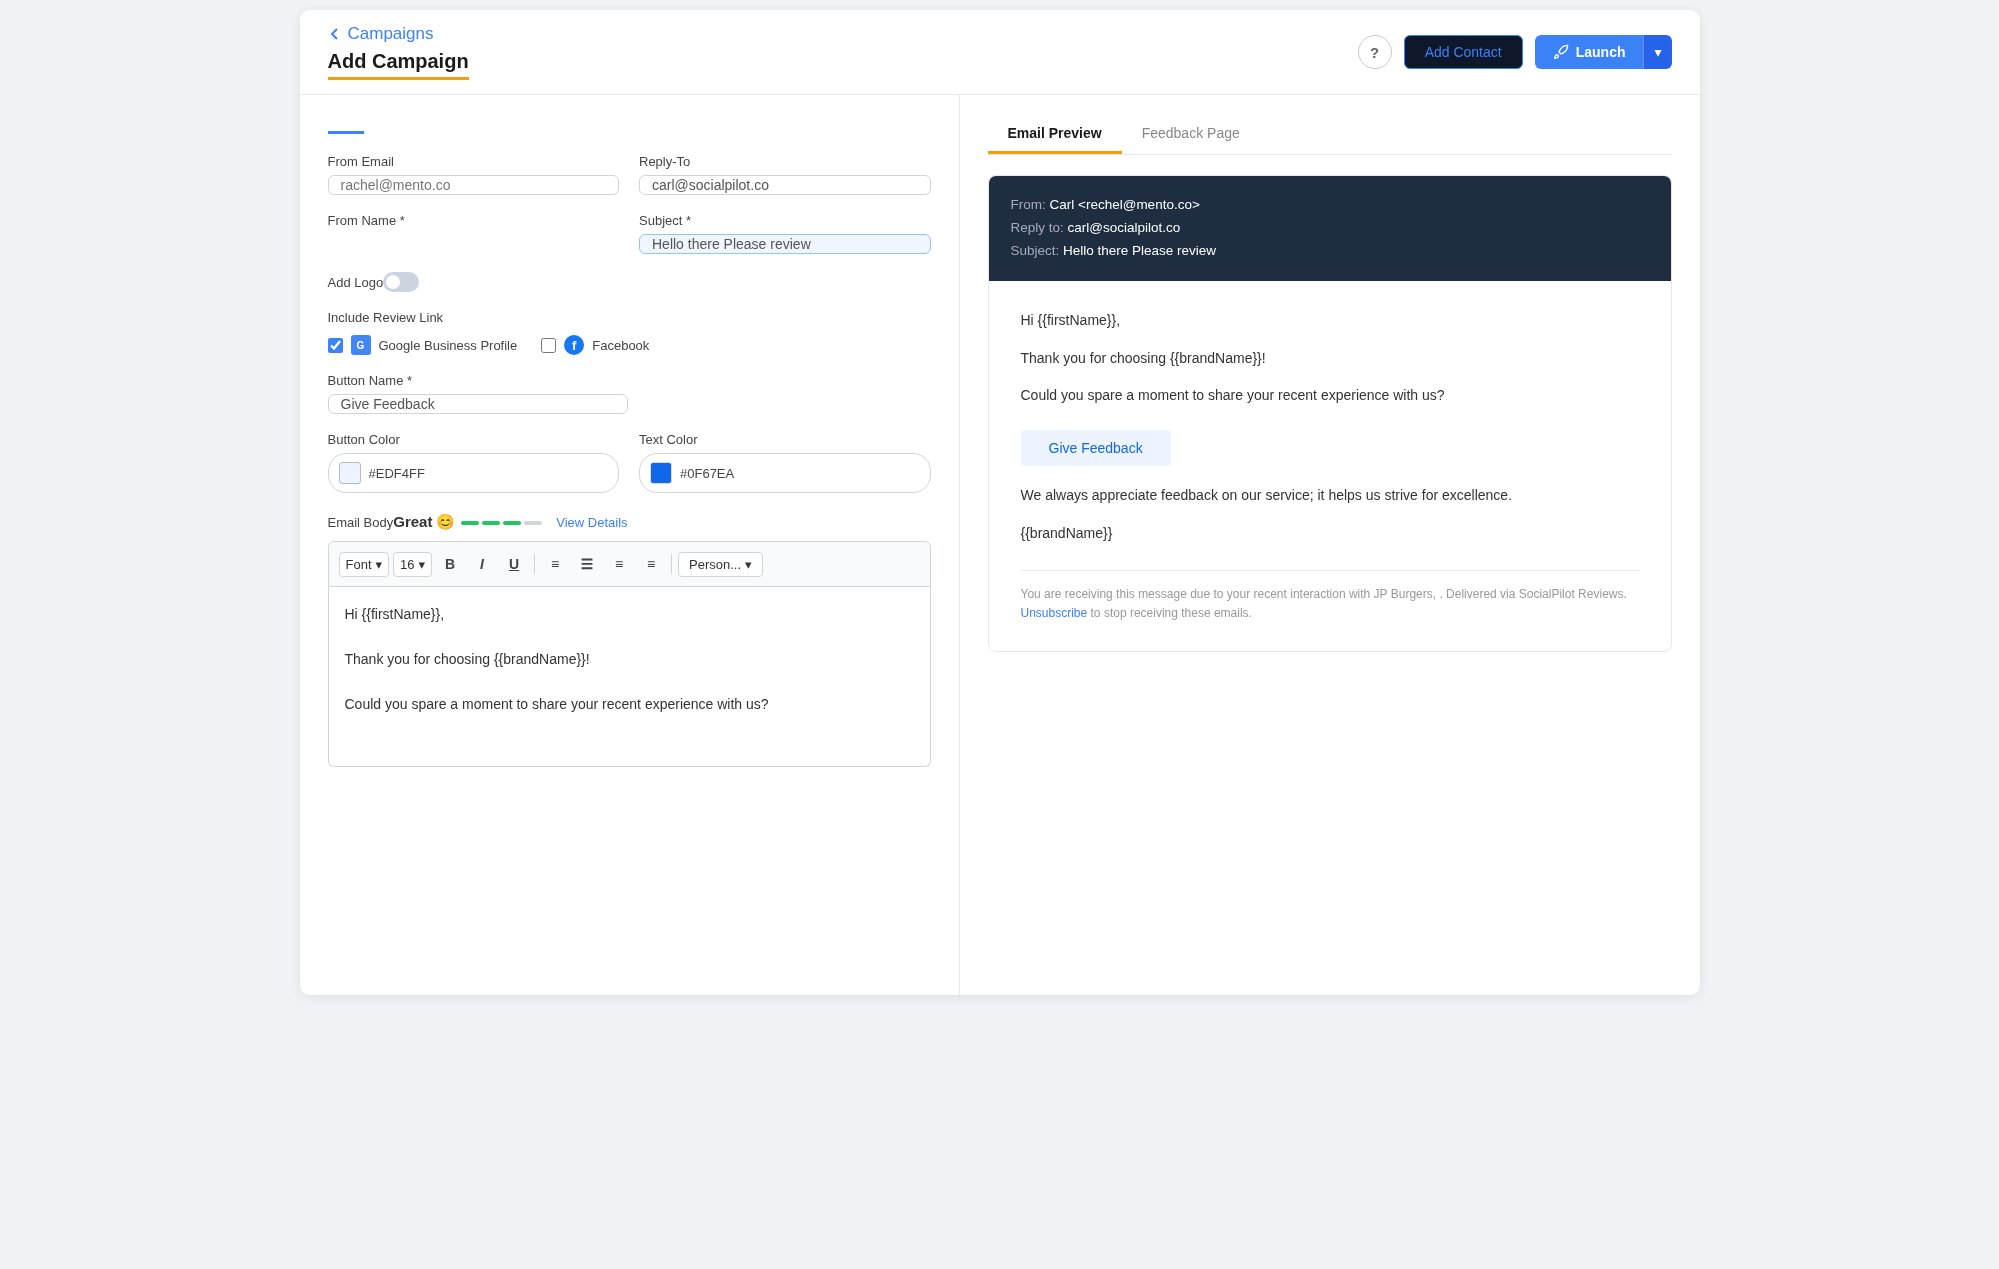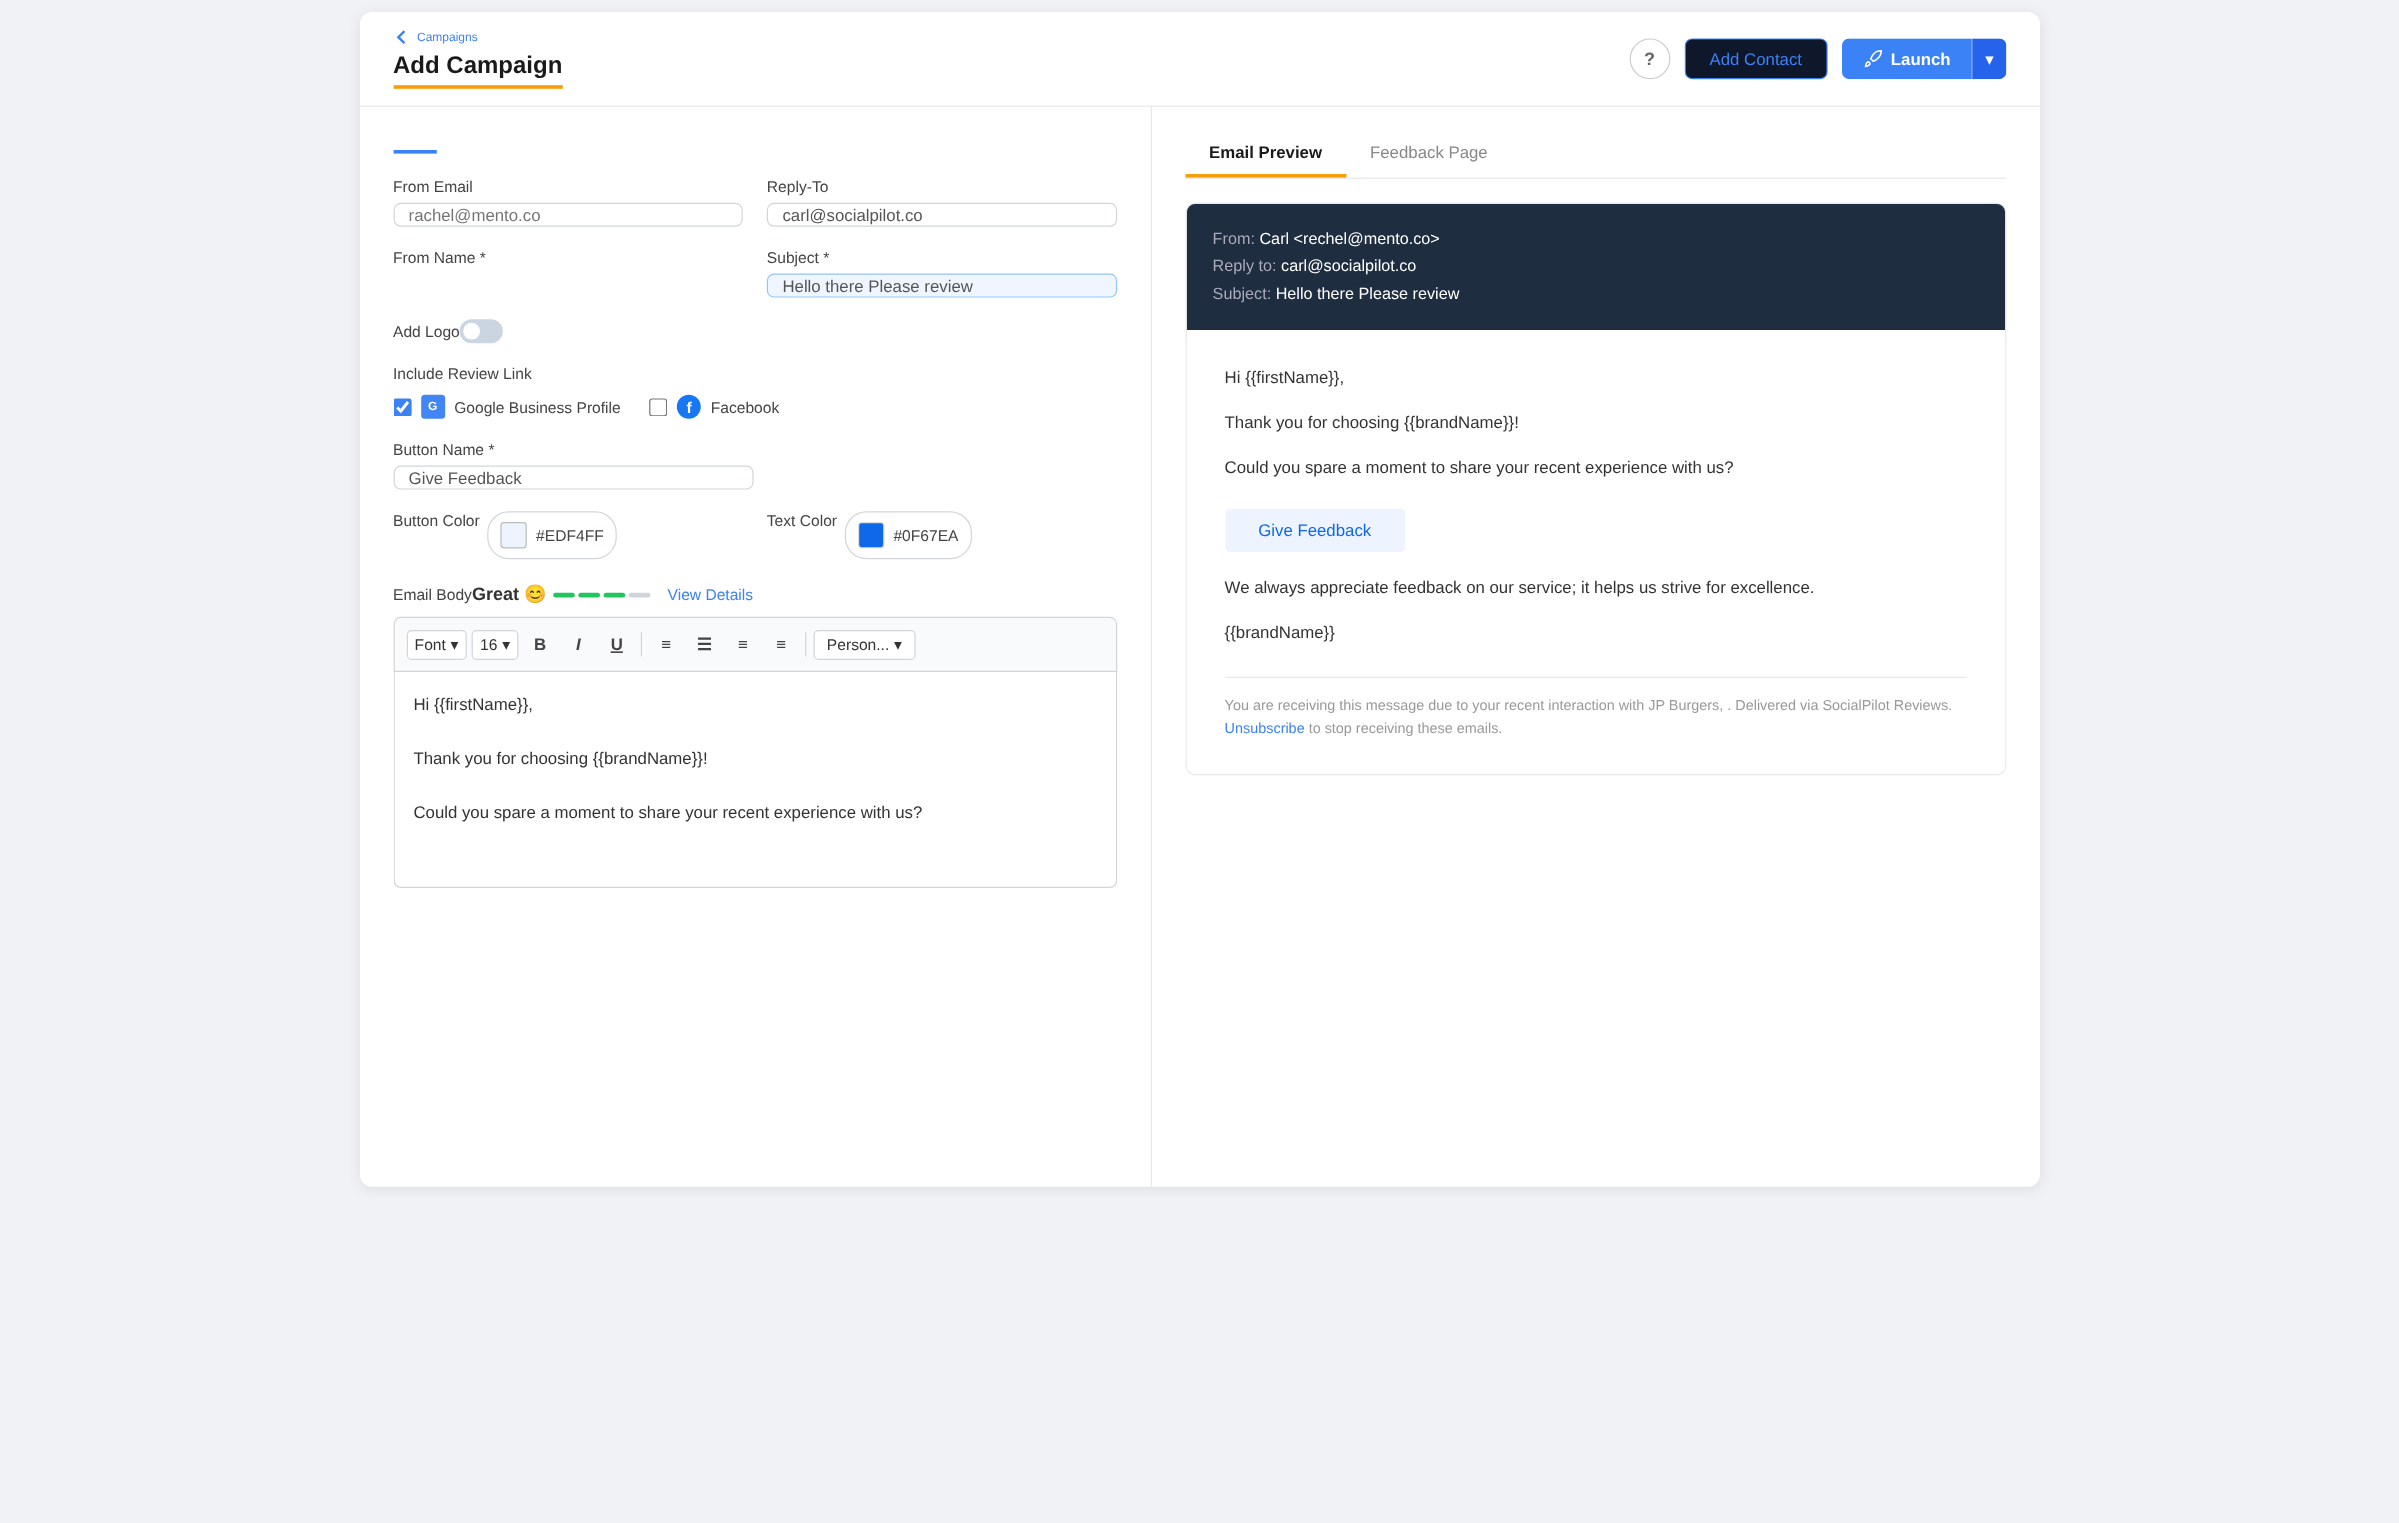--- a/index.html
+++ b/index.html
@@ -3,21 +3,21 @@
   <meta charset="utf-8">
   <style>
     * { box-sizing: border-box; margin: 0; padding: 0; }
     body { font-family: -apple-system, BlinkMacSystemFont, 'Segoe UI', sans-serif; background: #f0f2f5; font-size: 14px; color: #333; }
 
     .app-container { background: #fff; border-radius: 10px; max-width: 1400px; margin: 10px auto; box-shadow: 0 2px 12px rgba(0,0,0,0.08); overflow: hidden; }
 
     
     .top-bar { display: flex; align-items: center; justify-content: space-between; padding: 14px 28px; border-bottom: 1px solid #e8e8e8; }
     .breadcrumb-area { display: flex; flex-direction: column; gap: 6px; }
-    .breadcrumb { display: flex; align-items: center; gap: 6px; color: #3b82f6; font-size: 10px; cursor: pointer; }
+    .breadcrumb { display: flex; align-items: center; gap: 6px; color: #3b82f6; font-size: 17px; cursor: pointer; }
     .breadcrumb svg { width: 14px; height: 14px; }
     .page-title { font-size: 20px; font-weight: 700; color: #1a1a1a; border-bottom: 3px solid #f59e0b; padding-bottom: 4px; display: inline-block; }
     .top-actions { display: flex; align-items: center; gap: 12px; }
     .help-btn { width: 34px; height: 34px; border-radius: 50%; border: 1.5px solid #ccc; background: #fff; display: flex; align-items: center; justify-content: center; cursor: pointer; color: #666; font-size: 15px; font-weight: bold; }
     .add-contact-btn { border: 1.5px solid #3b82f6; color: #3b82f6; background: #0f172a; padding: 8px 20px; border-radius: 6px; font-size: 14px; cursor: pointer; font-weight: 500; }
     .launch-btn-group { display: flex; align-items: center; border-radius: 6px; overflow: hidden; }
     .launch-main { background: #3b82f6; color: #fff; border: none; padding: 9px 18px; font-size: 14px; font-weight: 600; cursor: pointer; display: flex; align-items: center; gap: 7px; }
     .launch-chevron { background: #2563eb; color: #fff; border: none; padding: 9px 10px; font-size: 14px; cursor: pointer; border-left: 1px solid rgba(255,255,255,0.3); }
 
     
@@ -46,21 +46,21 @@
     .review-link-row { margin-bottom: 18px; }
     .review-link-label { font-size: 13px; font-weight: 500; color: #444; margin-bottom: 10px; }
     .review-options { display: flex; align-items: center; gap: 24px; }
     .review-option { display: flex; align-items: center; gap: 8px; font-size: 13px; color: #444; }
     .review-option input[type="checkbox"] { width: 15px; height: 15px; accent-color: #3b82f6; }
     .gbp-icon { width: 20px; height: 20px; border-radius: 3px; background: #4285f4; color: #fff; font-size: 10px; font-weight: bold; display: flex; align-items: center; justify-content: center; }
     .fb-icon { width: 20px; height: 20px; border-radius: 50%; background: #1877f2; color: #fff; font-size: 13px; font-weight: bold; display: flex; align-items: center; justify-content: center; }
 
     .button-name-row { margin-bottom: 18px; }
     .color-row { display: flex; gap: 20px; margin-bottom: 20px; }
-    .color-group { flex: 1; display: flex; flex-direction: row; gap: 6px; }
+    .color-group { flex: 1; display: flex; flex-direction: column; gap: 6px; }
     .color-input-wrap { display: flex; align-items: center; gap: 8px; border: 1px solid #d1d5db; border-radius: 18px; padding: 8px 10px; background: #fff; }
     .color-swatch { width: 22px; height: 22px; border-radius: 3px; border: 1px solid #ddd; cursor: pointer; flex-shrink: 0; }
     .color-value { font-size: 13px; color: #444; }
 
     .email-body-header { display: flex; align-items: center; margin-bottom: 10px; }
     .email-body-title { font-size: 13px; font-weight: 500; color: #444; }
     .quality-badge { display: flex; align-items: center; gap: 6px; }
     .quality-text { font-size: 15px; font-weight: 700; color: #333; }
     .quality-dots { display: flex; gap: 3px; margin-top: 2px; }
     .quality-dot { width: 18px; height: 4px; border-radius: 2px; background: #22c55e; }

